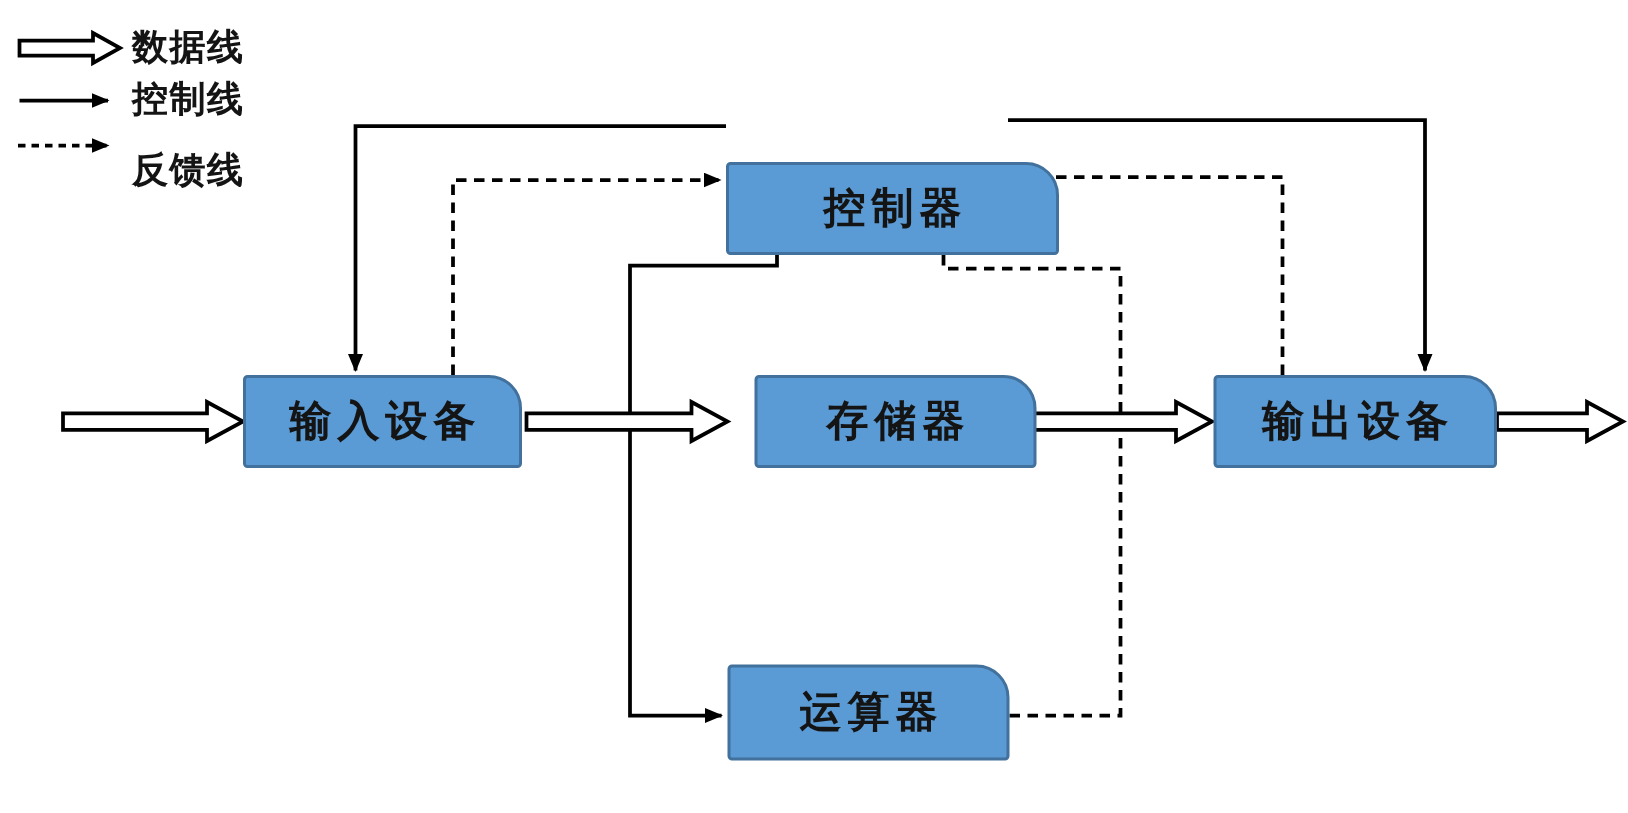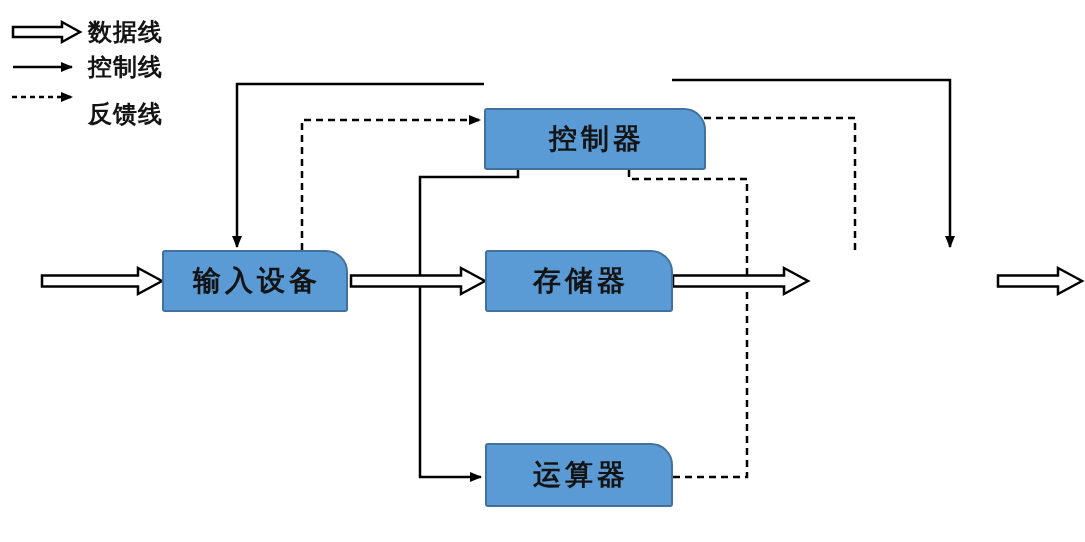--- a/index.html
+++ b/index.html
@@ -27,21 +27,21 @@
     display:flex;align-items:center;justify-content:center;
     color:var(--text);
     font-size:28px;
     font-weight:600;
     letter-spacing:4px;
     text-indent:4px;
     z-index:2;
   }
   #node-controller{left:484px;top:80px;width:222px;height:62px;margin-top:28px;}
   #node-input    {left:162px;top:250px;width:186px;height:62px;}
-  #node-memory   {left:485px;top:250px;width:188px;height:62px;}
+  #node-memory   {left:503px;top:250px;width:188px;height:62px;}
   #node-output   {left:809px;top:250px;width:189px;height:62px;}
   #node-alu      {left:485px;top:443px;width:188px;height:64px;}
   .legend-label{
     position:absolute;
     left:88px;
     font-size:24px;
     font-weight:600;
     color:var(--text);
     letter-spacing:1px;
     line-height:28px;
@@ -89,17 +89,20 @@
 
   <div class="node" id="node-controller">
     <span>控制器</span>
   </div>
   <div class="node" id="node-input">
     <span>输入设备</span>
   </div>
   <div class="node" id="node-memory">
     <span>存储器</span>
   </div>
+  <div class="node" id="node-output">
+    <span>输出设备</span>
+  </div>
   <div class="node" id="node-alu">
     <span>运算器</span>
   </div>
 
 </div>
 
 </body></html>

